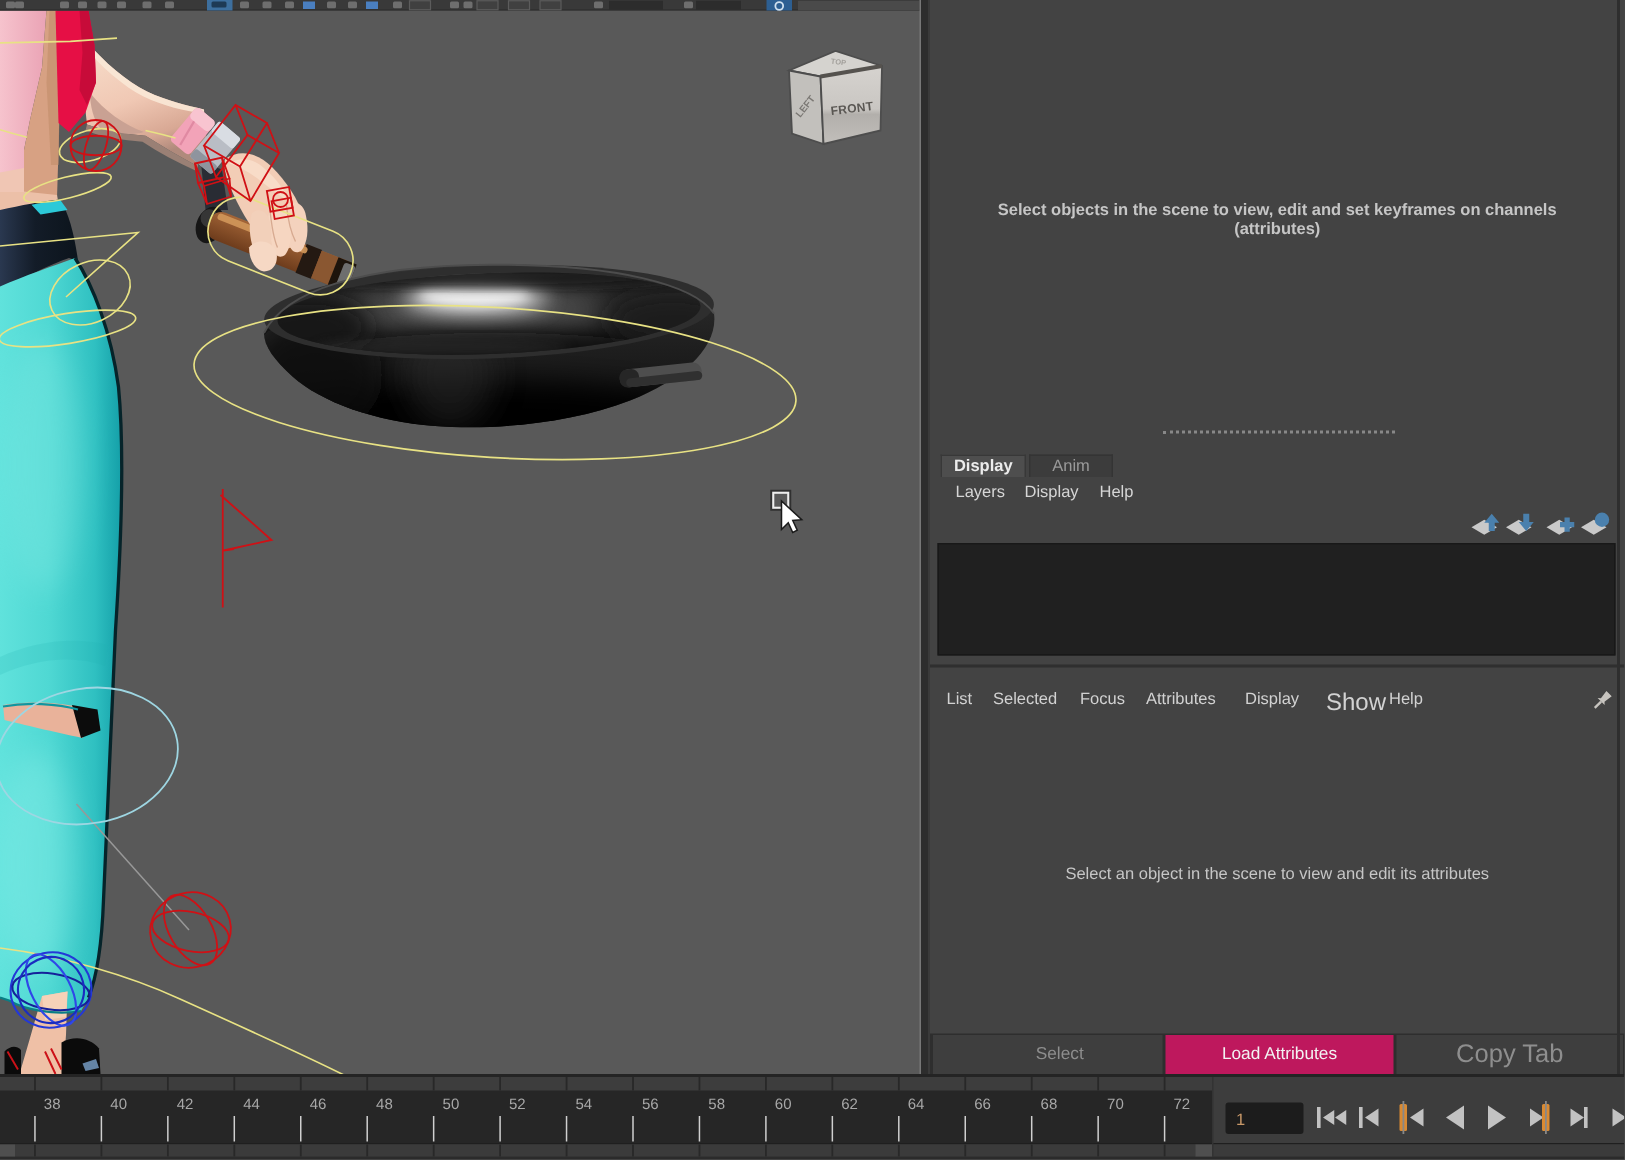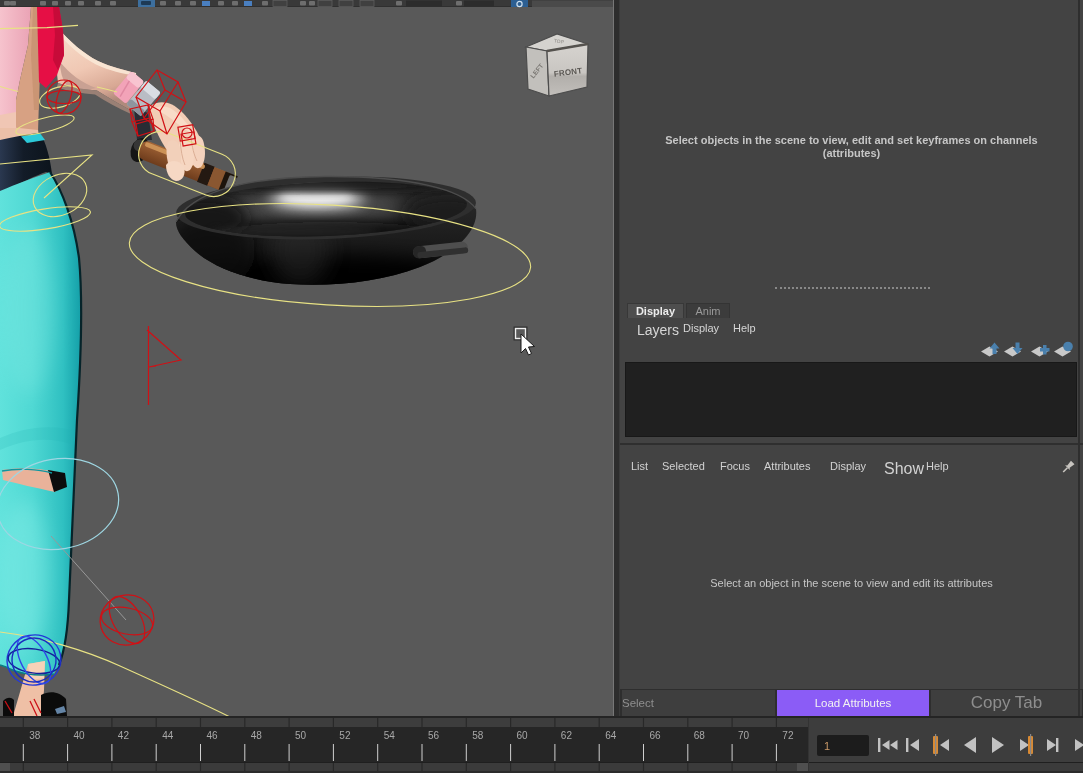--- a/index.html
+++ b/index.html
@@ -261,25 +261,25 @@
 
     <div class="abs" style="left:0;top:134px;width:100%;text-align:center;
          font-size:11px;font-weight:bold;color:#c6c6c6;line-height:13px;">
       Select objects in the scene to view, edit and set keyframes on channels<br>(attributes)</div>
 
     <div class="abs" style="left:155px;top:287px;width:155px;border-top:2px dotted #888;"></div>
 
     <div class="abs" style="left:7px;top:303px;width:57px;height:15px;background:#4e4e4e;
          border:1px solid #383838;border-bottom:none;color:#ececec;font-size:11px;font-weight:bold;
          text-align:center;line-height:14px;">Display</div>
-    <div class="abs" style="left:66px;top:303px;width:44px;height:15px;background:#3c3c3c;
+    <div class="abs" style="left:66px;top:303px;width:56px;height:15px;background:#3c3c3c;
          border:1px solid #343434;border-bottom:none;color:#9a9a9a;font-size:11px;
          text-align:center;line-height:14px;">Anim</div>
 
-    <div class="abs" style="left:17px;top:322px;font-size:14px;color:#d6d6d6;">Layers</div>
+    <div class="abs" style="left:17px;top:322px;font-size:11px;color:#d6d6d6;">Layers</div>
     <div class="abs" style="left:63px;top:322px;font-size:11px;color:#d6d6d6;">Display</div>
     <div class="abs" style="left:113px;top:322px;font-size:11px;color:#d6d6d6;">Help</div>
 
     <svg class="abs" style="left:360px;top:341px" width="98" height="18" viewBox="0 0 98 18">
         <g transform="translate(1,0)">
           <path d="M0,10.5 L8.5,5.5 L17,10.5 L8.5,15.5 Z" fill="#c9c9c9"></path>
           <path d="M13.5,1.5 L18.5,7.5 L15.5,7.5 L15.5,13 L11.5,13 L11.5,7.5 L8.5,7.5 Z" fill="#4a80ad"></path>
         </g>
         <g transform="translate(24,0)">
           <path d="M0,10.5 L8.5,5.5 L17,10.5 L8.5,15.5 Z" fill="#c9c9c9"></path>
@@ -313,22 +313,22 @@
         <rect x="10.7" y="9.5" width="1.6" height="6" fill="#c7c4bf"></rect>
       </g>
     </svg>
 
     <div class="abs" style="left:0;top:577px;width:100%;text-align:center;
          font-size:11px;font-weight:normal;color:#c6c6c6;">
       Select an object in the scene to view and edit its attributes</div>
 
     <div class="abs" style="left:0;top:689px;width:463px;height:28px;background:#2e2e2e;">
       <div class="abs" style="left:2px;top:1px;width:153px;height:26px;background:#3e3e3e;color:#8e8e8e;
-           font-size:11.5px;line-height:26px;">Select</div>
-      <div class="abs" style="left:157px;top:1px;width:152px;height:26px;background:#8b5cf6;color:#f2f2f2;
+           font-size:11.5px;text-align:center;line-height:26px;padding-left:16px;">Select</div>
+      <div class="abs" style="left:157px;top:1px;width:152px;height:26px;background:#be185d;color:#f2f2f2;
            font-size:11.5px;text-align:center;line-height:26px;">Load Attributes</div>
       <div class="abs" style="left:311px;top:1px;width:151px;height:26px;background:#3e3e3e;color:#8e8e8e;
            font-size:17px;text-align:center;line-height:26px;">Copy Tab</div>
     </div>
 
     <div class="abs" style="left:458px;top:0;width:2px;height:717px;background:#2e2e2e;"></div>
   </div>
 
   <svg id="tl" class="abs" style="left:0;top:716px" width="1083" height="57" viewBox="0 0 1083 57">
 <rect x="0" y="0" width="1083" height="2" fill="#242424"></rect>

